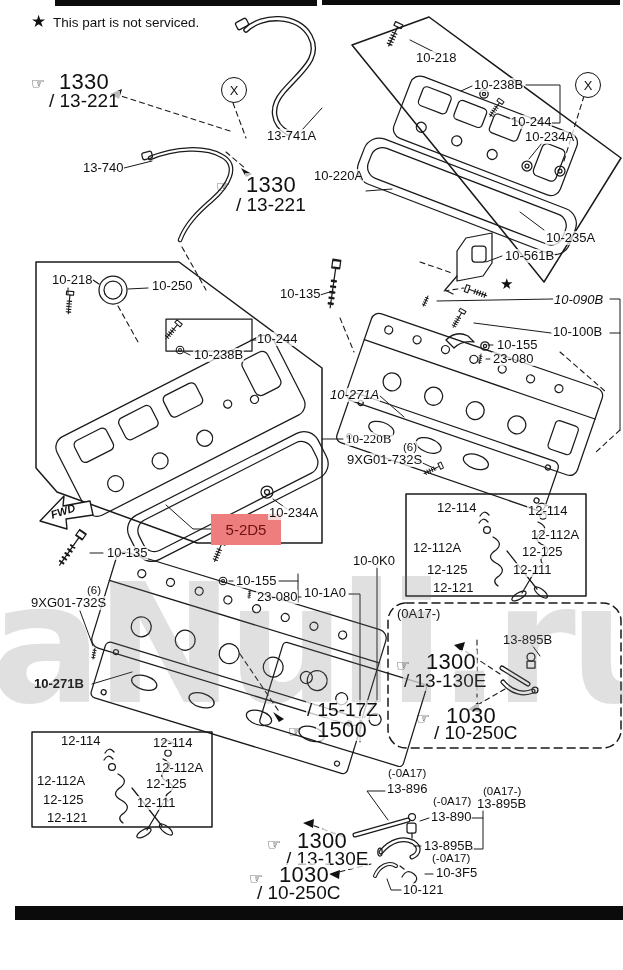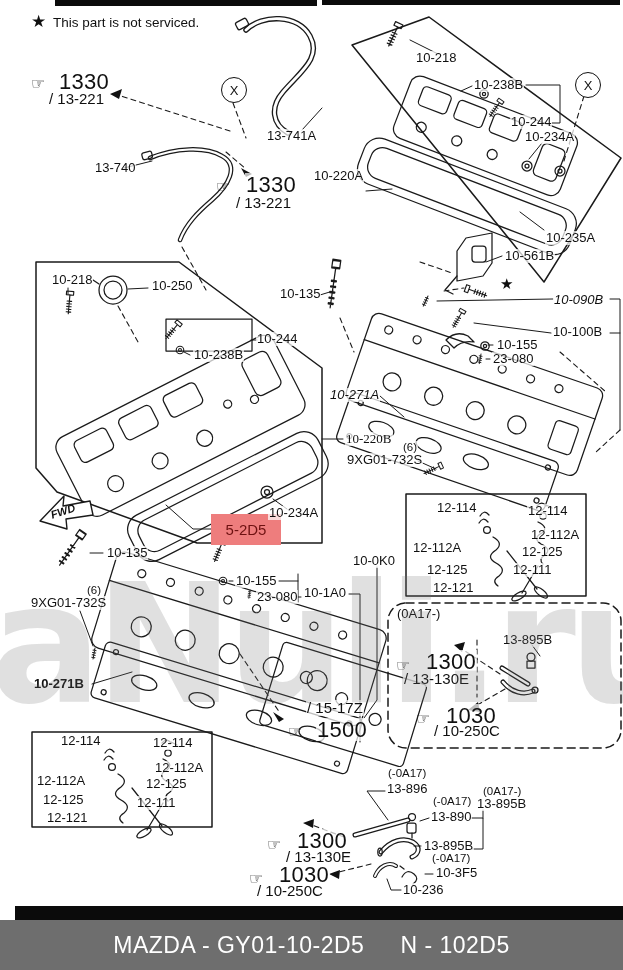--- a/index.html
+++ b/index.html
@@ -2,21 +2,21 @@
 <html><head>
 <meta charset="utf-8">
 <style>
   html,body{margin:0;padding:0;background:#fff;}
   #stage{position:relative;width:623px;height:970px;background:#fff;overflow:hidden;
          font-family:"Liberation Sans",sans-serif;color:#111;}
   svg.art{position:absolute;left:0;top:0;z-index:1;}
   .pl{position:absolute;font-size:13px;color:#101010;white-space:nowrap;z-index:3;
       line-height:1.05;background:rgba(255,255,255,.72);padding:0 1px;}
   .big{font-size:22px;letter-spacing:.3px;}
-  .sub{font-size:15px;}
+  .sub{font-size:19px;}
   .sm{font-size:11.5px;}
   .hand{font-size:16px;background:none;padding:0;}
   .star{font-size:15px;background:none;padding:0;}
   .hdr-star{font-size:17px;}
   .xc{position:absolute;width:24px;height:24px;border:1.7px solid #111;border-radius:50%;
       display:flex;align-items:center;justify-content:center;font-size:13px;z-index:3;background:#fff;}
   #hl{position:absolute;left:211px;top:514px;width:70px;height:31px;background:#ee7d7d;z-index:2;
       display:flex;align-items:center;justify-content:center;font-size:15px;color:#6e1111;}
   .strip{position:absolute;background:#0b0b0b;z-index:2;}
   #footer{position:absolute;left:0;top:920px;width:623px;height:50px;background:#6e6e6e;z-index:4;
@@ -308,21 +308,21 @@
       <span>X</span>
     </div>
   <div class="xc" style="left:575px;top:72px;">
       <span>X</span>
     </div>
 
   <span class="pl hand" style="left:31px;top:76px;">☞</span>
   <span class="pl big" style="left:58px;top:70px;">1330</span>
   <span class="pl sub" style="left:48px;top:91px;">/ 13-221</span>
   <span class="pl" style="left:266px;top:129px;">13-741A</span>
-  <span class="pl" style="left:94px;top:161px;">13-740</span>
+  <span class="pl" style="left:82px;top:161px;">13-740</span>
   <span class="pl hand" style="left:216px;top:179px;">☞</span>
   <span class="pl big" style="left:245px;top:173px;">1330</span>
   <span class="pl sub" style="left:235px;top:195px;">/ 13-221</span>
 
   <span class="pl" style="left:415px;top:51px;">10-218</span>
   <span class="pl" style="left:473px;top:78px;">10-238B</span>
   <span class="pl" style="left:510px;top:115px;">10-244</span>
   <span class="pl" style="left:524px;top:130px;">10-234A</span>
   <span class="pl" style="left:313px;top:169px;">10-220A</span>
   <span class="pl" style="left:545px;top:224px;margin-top:7px;">10-235A</span>
@@ -392,27 +392,23 @@
 
   <span class="pl sm" style="left:387px;top:767px;">(-0A17)</span>
   <span class="pl" style="left:386px;top:782px;">13-896</span>
   <span class="pl sm" style="left:432px;top:795px;">(-0A17)</span>
   <span class="pl" style="left:430px;top:810px;">13-890</span>
   <span class="pl sm" style="left:482px;top:785px;">(0A17-)</span>
   <span class="pl" style="left:476px;top:797px;">13-895B</span>
   <span class="pl" style="left:423px;top:839px;">13-895B</span>
   <span class="pl sm" style="left:431px;top:852px;">(-0A17)</span>
   <span class="pl" style="left:435px;top:866px;">10-3F5</span>
-  <span class="pl" style="left:402px;top:883px;">10-236</span>
+  <span class="pl" style="left:402px;top:883px;">10-121</span>
   <span class="pl hand" style="left:267px;top:837px;">☞</span>
   <span class="pl big" style="left:296px;top:829px;">1300</span>
   <span class="pl sub" style="left:285px;top:849px;">/ 13-130E</span>
   <span class="pl hand" style="left:249px;top:871px;">☞</span>
   <span class="pl big" style="left:278px;top:863px;">1030</span>
   <span class="pl sub" style="left:256px;top:883px;">/ 10-250C</span>
 
   <div class="wm">aNuli.ru</div>
 
-  <div id="footer">
-    <span>MAZDA - GY01-10-2D5</span>
-    <span>N - 102D5</span>
-  </div>
 </div>
 
 </body></html>

